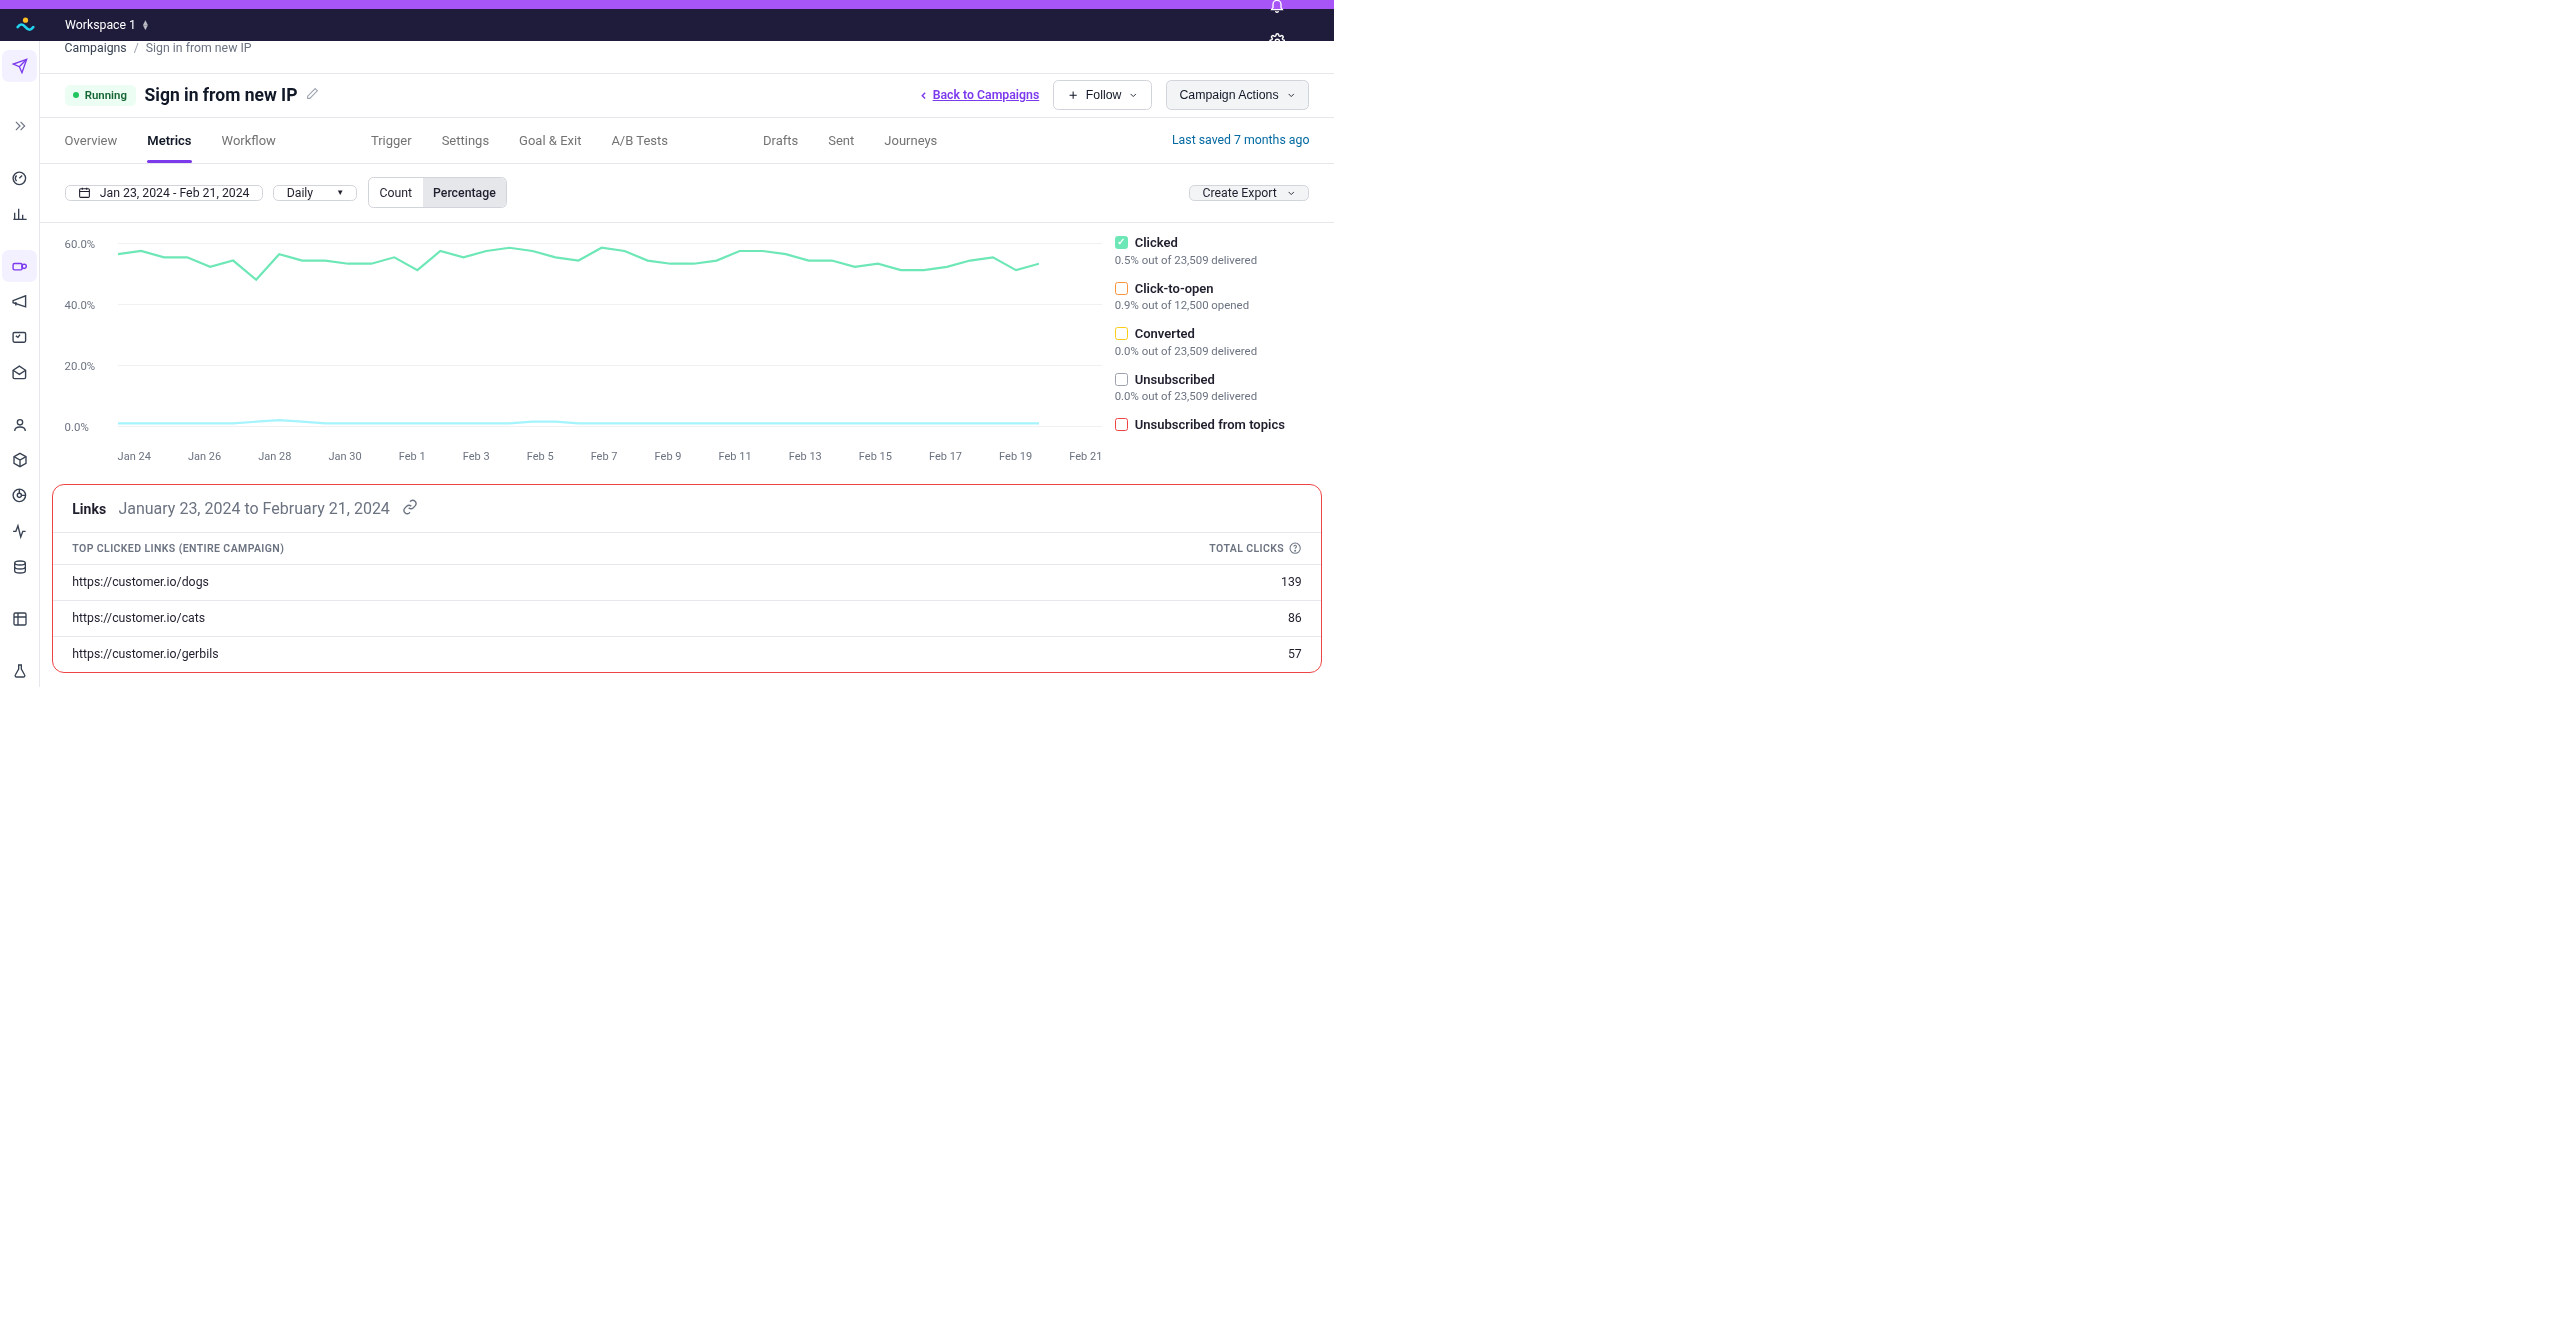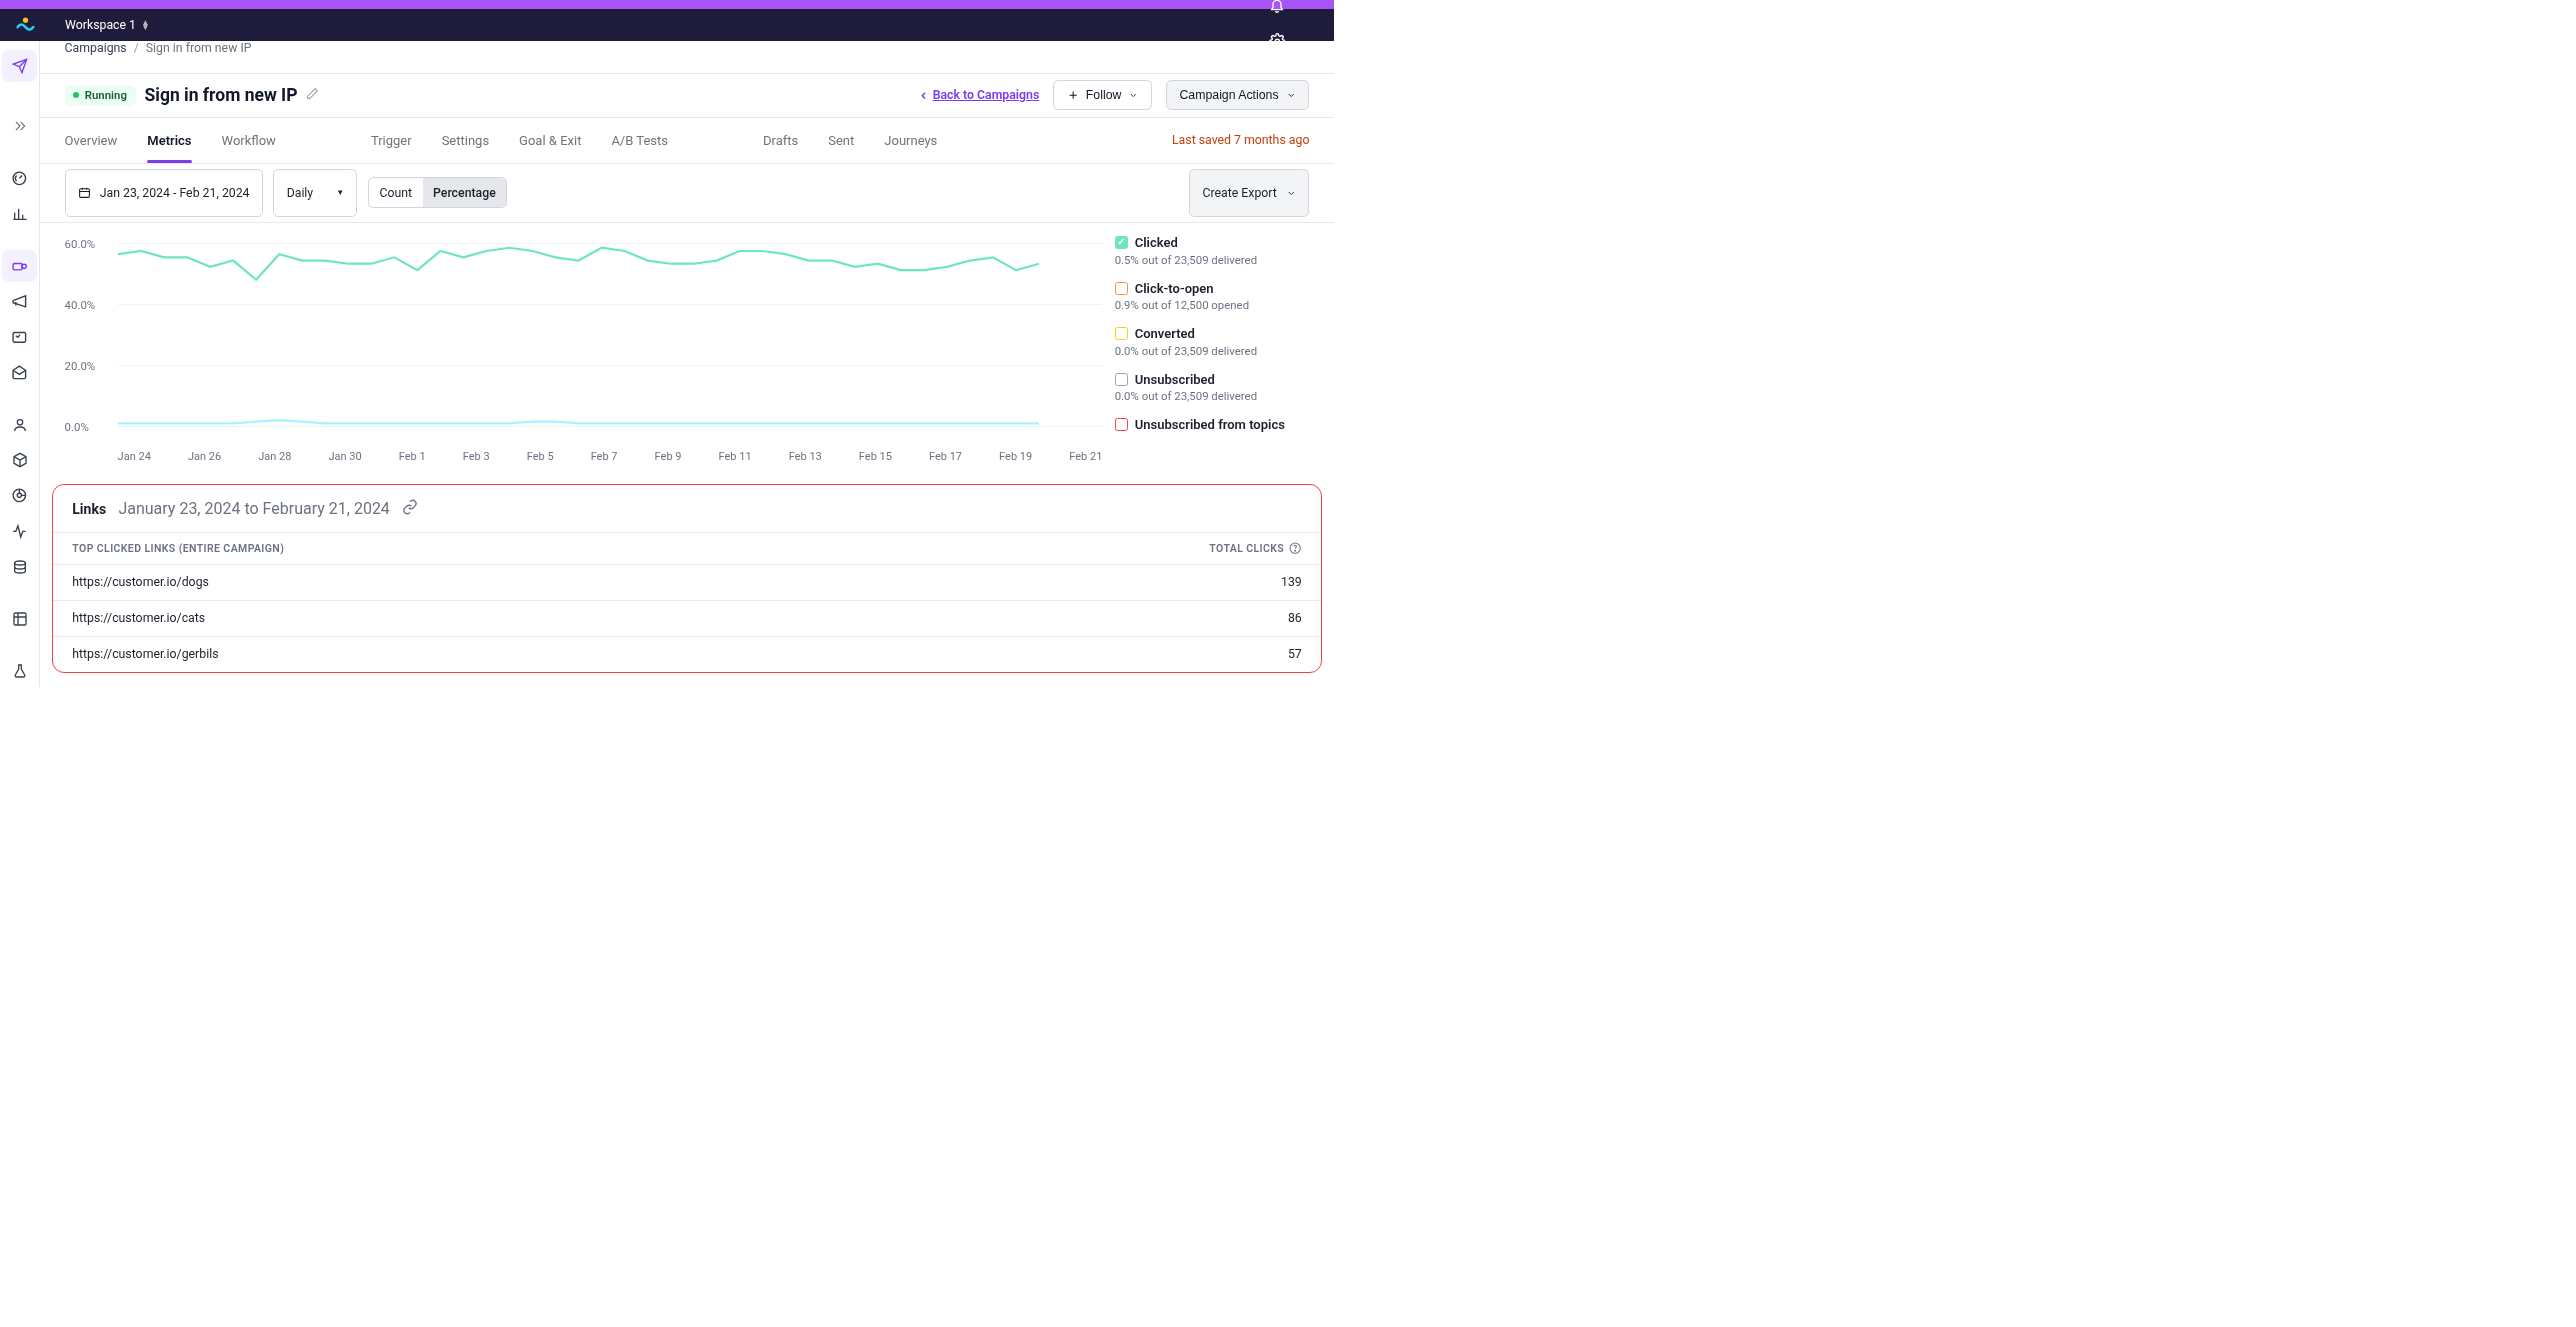--- a/index.html
+++ b/index.html
@@ -30,23 +30,23 @@
   .page-title { font-size:17.5px; font-weight:700; color:#111827; margin-right:8.8px;}
   .edit-ico { color:#9ca3af; cursor:pointer;}
   .title-actions { margin-left:auto; display:flex; align-items:center; gap:14px;}
   .back-link { color:#7c3aed; font-weight:600; text-decoration:underline; font-size:12.3px; display:flex; align-items:center; gap:3.5px; cursor:pointer;}
   .btn { border:0.9px solid #d1d5db; background:#fff; border-radius:5.3px; padding:7px 12.3px; font-size:12.3px; font-weight:500; display:flex; align-items:center; gap:7px; cursor:pointer; color:#111827;}
   .btn.gray { background:#f3f4f6; }
   .tabs-row { height:46px; border-bottom:0.9px solid #e5e7eb; display:flex; align-items:stretch; padding:0 24.6px; gap:30px; font-size:13px;}
   .tab { display:flex; align-items:center; color:#737373; cursor:pointer; position:relative;}
   .tab.active { color:#111827; font-weight:600;}
   .tab.active::after { content:""; position:absolute; left:0; right:0; bottom:0; height:2.6px; background:#7c3aed; border-radius:1.8px;}
-  .right-note { margin-left:auto; display:flex; align-items:center; color:#c2410c; font-size:12.3px;}
+  .right-note { margin-left:auto; display:flex; align-items:center; color:#0369a1; font-size:12.3px;}
   .tool-row { height:59px; border-bottom:0.9px solid #e5e7eb; display:flex; align-items:center; padding:0 24.6px; gap:10.5px;}
-  .tool-btn { border:0.9px solid #d1d5db; border-radius:5.3px; background:#fff; height:48px; display:flex; align-items:center; padding:0 12.3px; font-size:12.3px; gap:8.8px; cursor:pointer;}
+  .tool-btn { border:0.9px solid #d1d5db; border-radius:5.3px; background:#fff; height:16px; display:flex; align-items:center; padding:0 12.3px; font-size:12.3px; gap:8.8px; cursor:pointer;}
   .seg { border:0.9px solid #d1d5db; border-radius:5.3px; display:flex; overflow:hidden; height:31px;}
   .seg .seg-opt { padding:0 10.5px; display:flex; align-items:center; font-size:12.3px; cursor:pointer;}
   .seg .seg-opt.active { background:#e5e7eb; font-weight:500;}
   .export-btn { margin-left:auto; background:#f3f4f6; border:0.9px solid #d1d5db;}
   .content { flex:1; overflow:hidden; padding:0 0 0 0;}
   .chart-wrap { display:flex; padding: 3.5px 24.6px 0 24.6px;}
   .chart { flex:1; position:relative; height:237px;}
   .ylabel { position:absolute; left:0; font-size:11.4px; color:#6b7280;}
   .grid-line{position:absolute;left:53px;right:0;height:0.9px;background:#f0f1f3;}
   .xlabels { position:absolute; left:53px; right:0; bottom:0; display:flex; justify-content:space-between; font-size:11px; color:#6b7280;}

